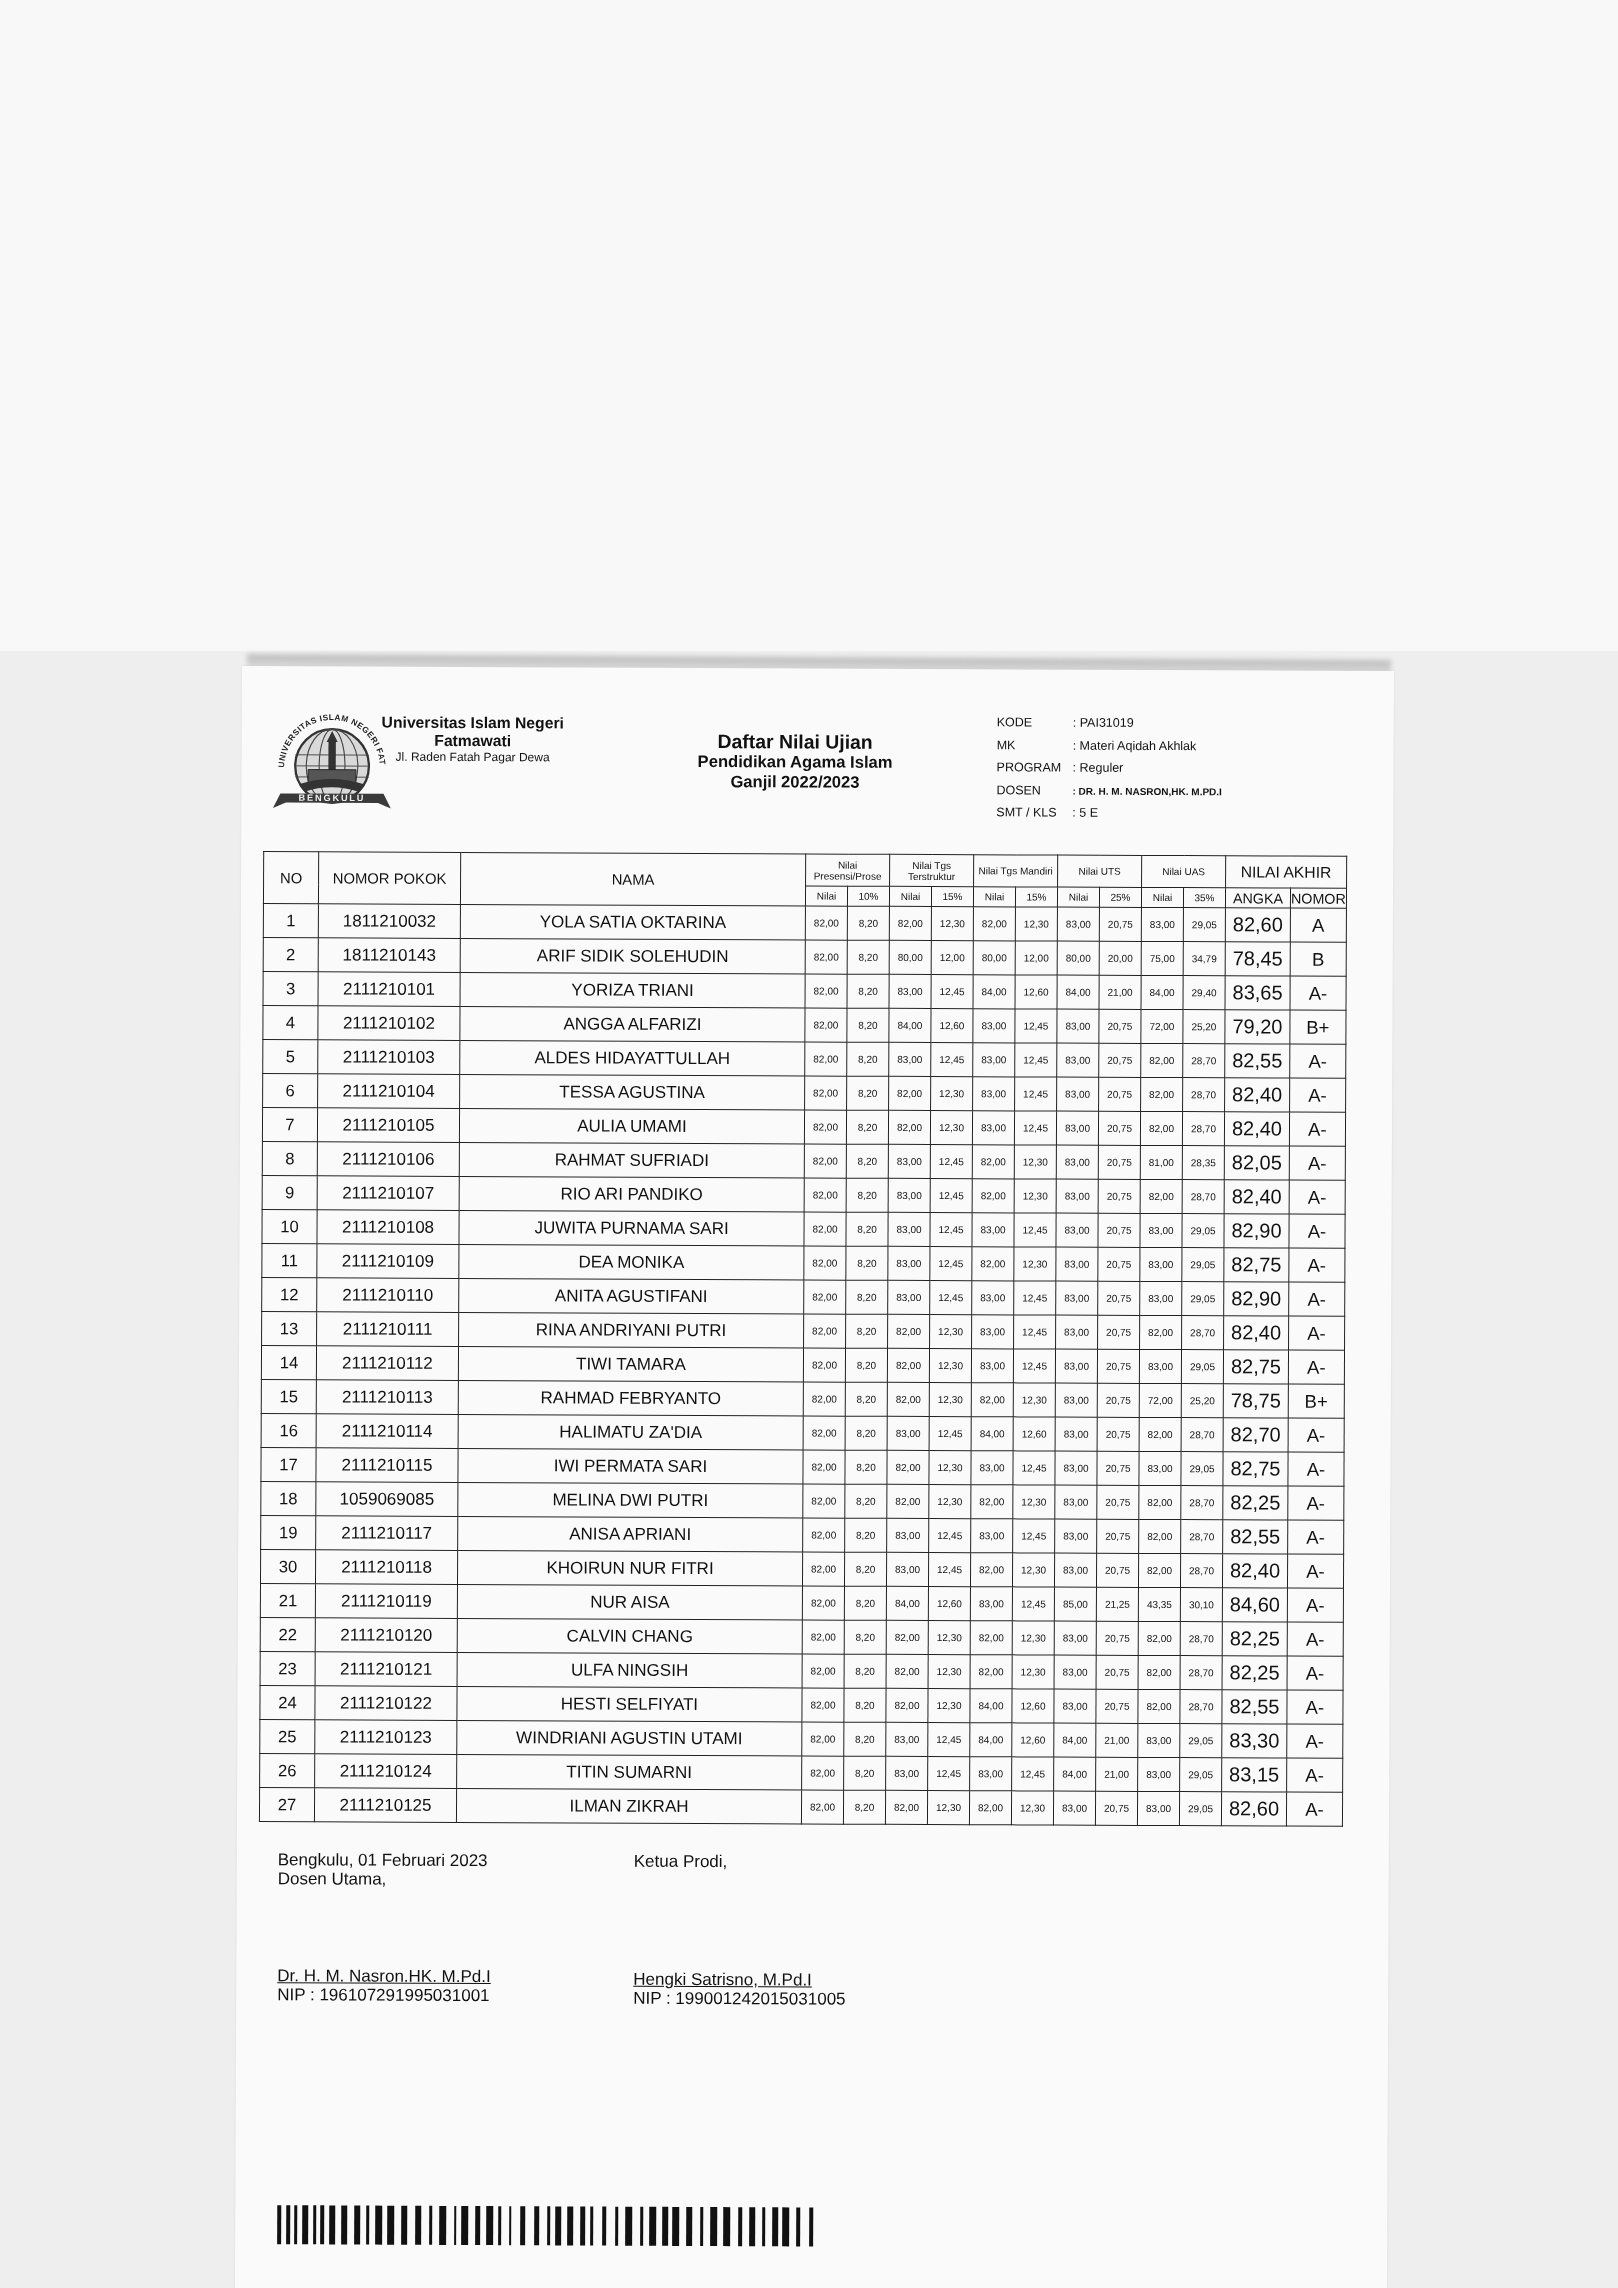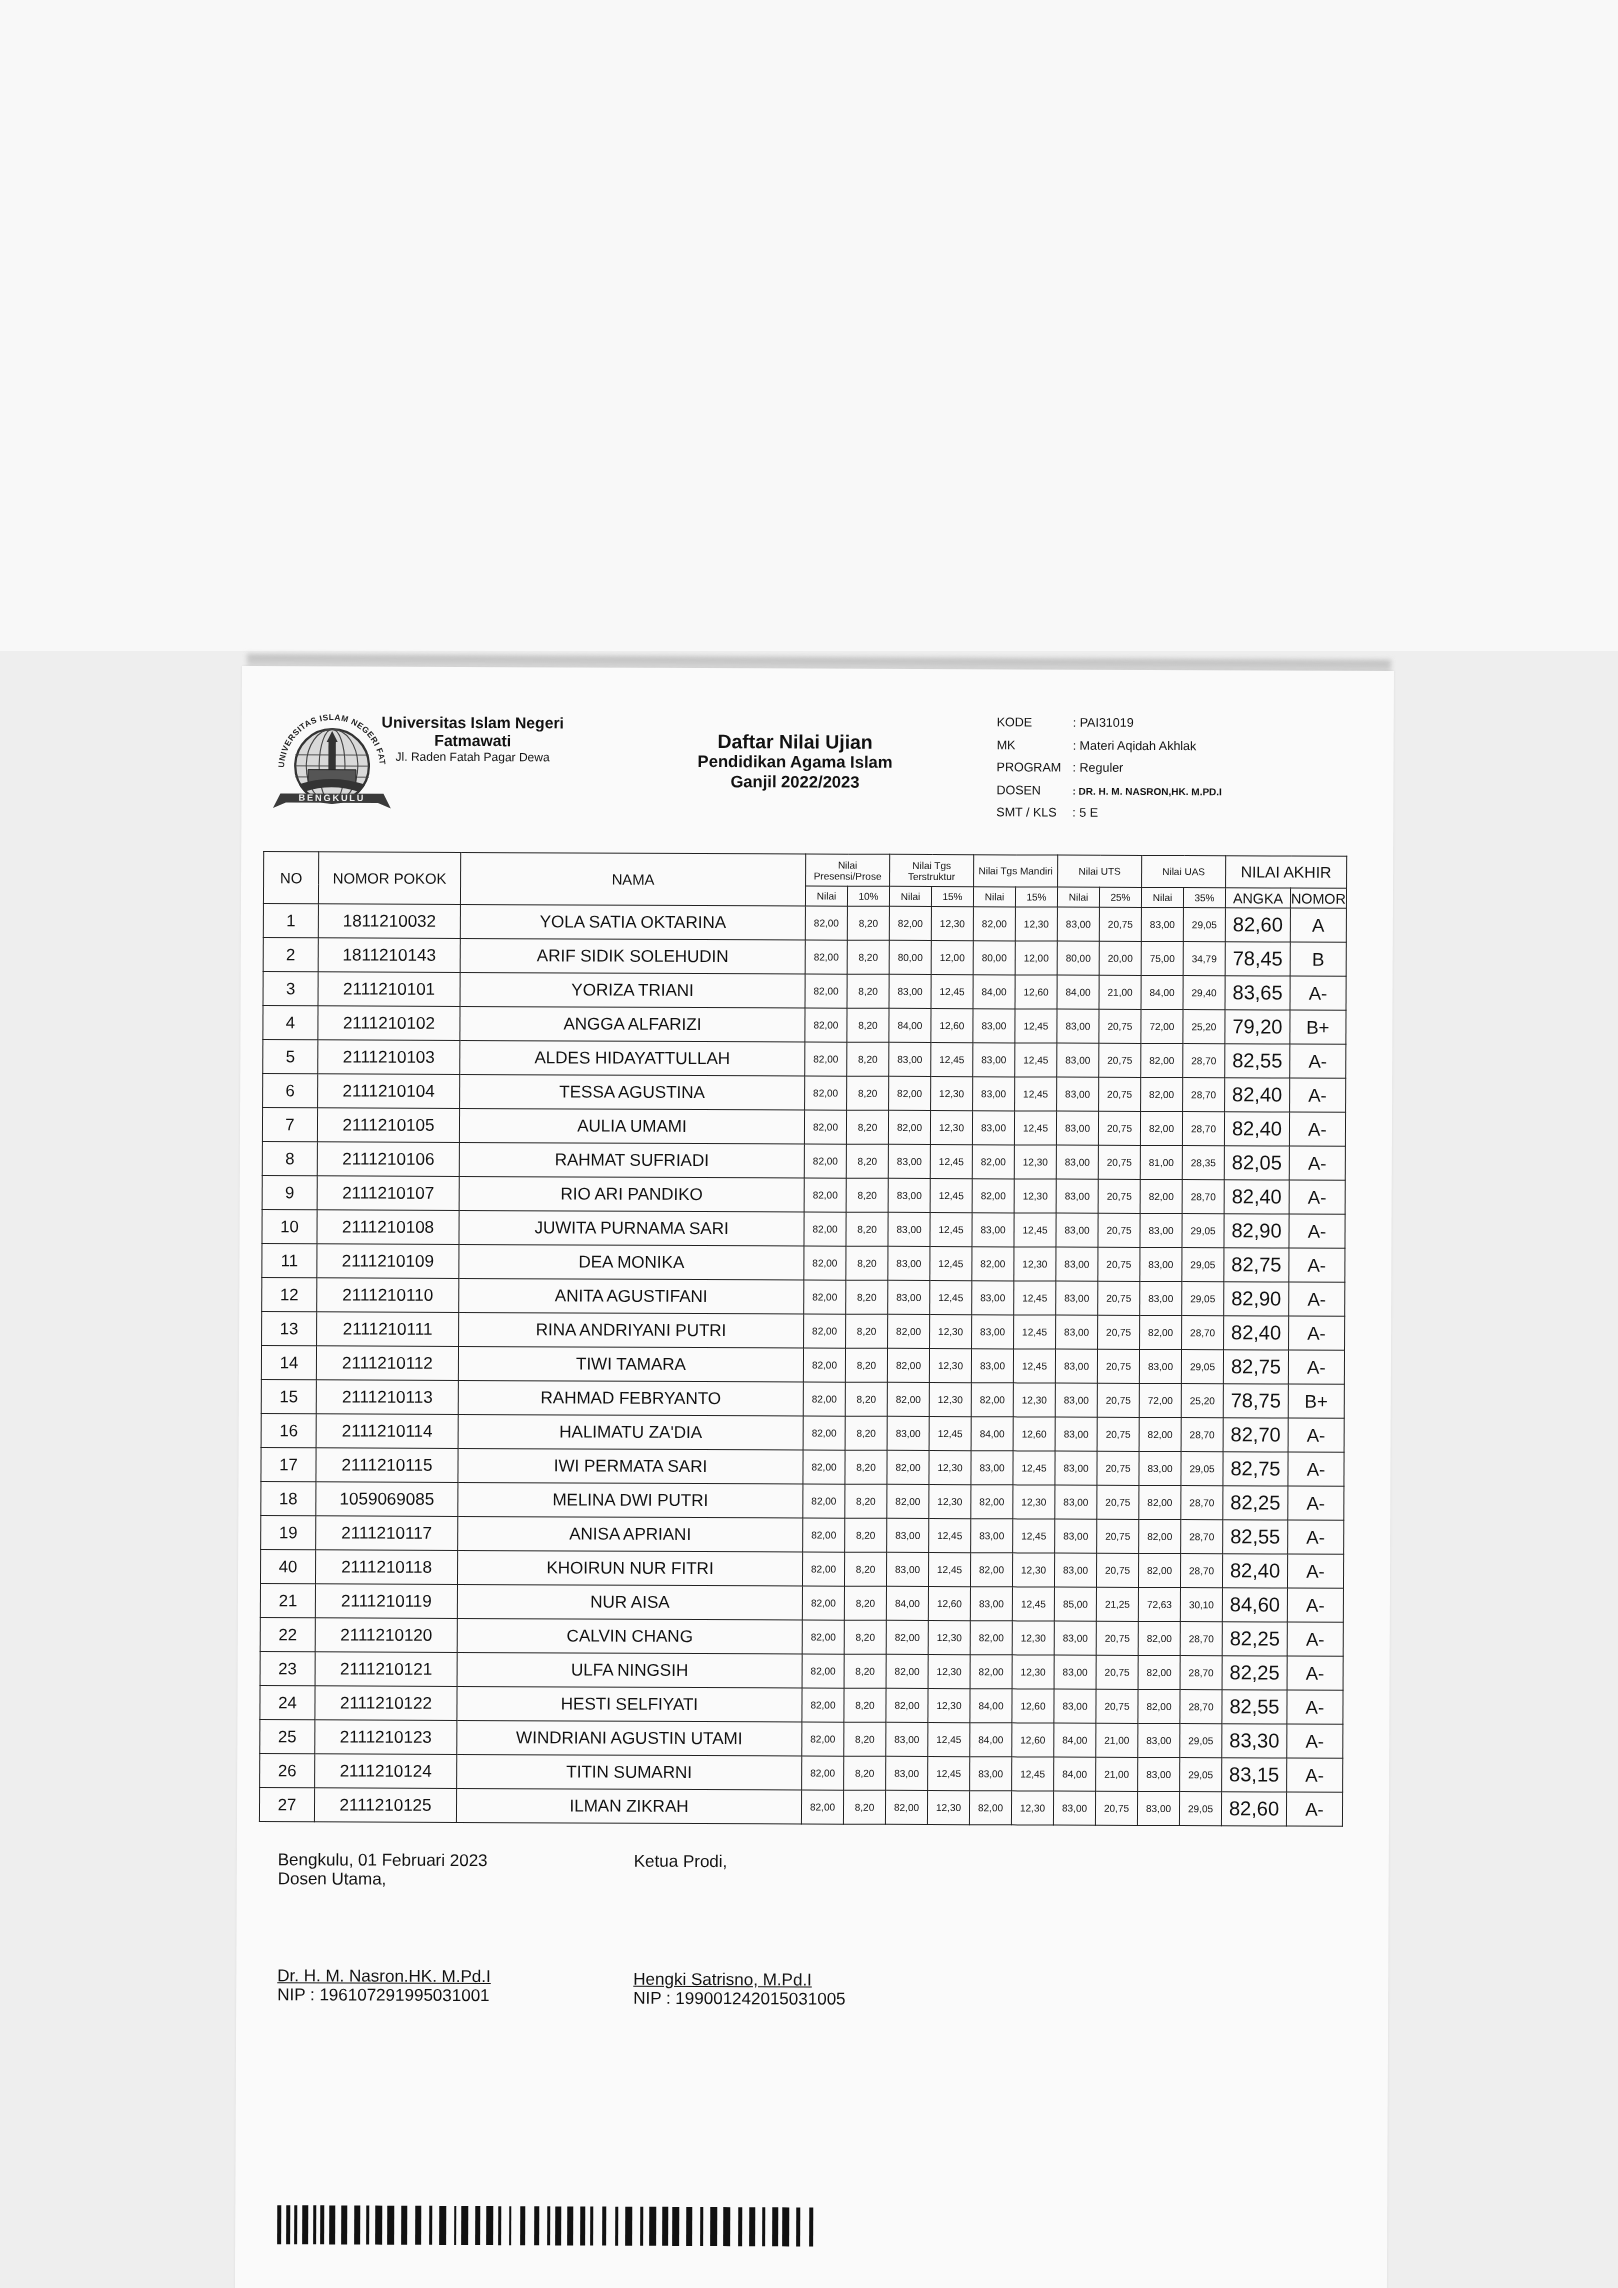--- a/index.html
+++ b/index.html
@@ -496,21 +496,21 @@
           <td class="val">83,00</td>
           <td class="val">12,45</td>
           <td class="val">83,00</td>
           <td class="val">20,75</td>
           <td class="val">82,00</td>
           <td class="val">28,70</td>
           <td class="angka">82,55</td>
           <td class="huruf">A-</td>
         </tr>
         <tr class="row">
-          <td class="no">40</td>
+          <td class="no">30</td>
           <td class="nim">2111210118</td>
           <td class="nama">KHOIRUN NUR FITRI</td>
           <td class="val">82,00</td>
           <td class="val">8,20</td>
           <td class="val">83,00</td>
           <td class="val">12,45</td>
           <td class="val">82,00</td>
           <td class="val">12,30</td>
           <td class="val">83,00</td>
           <td class="val">20,75</td>
@@ -524,21 +524,21 @@
           <td class="nim">2111210119</td>
           <td class="nama">NUR AISA</td>
           <td class="val">82,00</td>
           <td class="val">8,20</td>
           <td class="val">84,00</td>
           <td class="val">12,60</td>
           <td class="val">83,00</td>
           <td class="val">12,45</td>
           <td class="val">85,00</td>
           <td class="val">21,25</td>
-          <td class="val">72,63</td>
+          <td class="val">43,35</td>
           <td class="val">30,10</td>
           <td class="angka">84,60</td>
           <td class="huruf">A-</td>
         </tr>
         <tr class="row">
           <td class="no">22</td>
           <td class="nim">2111210120</td>
           <td class="nama">CALVIN CHANG</td>
           <td class="val">82,00</td>
           <td class="val">8,20</td>

